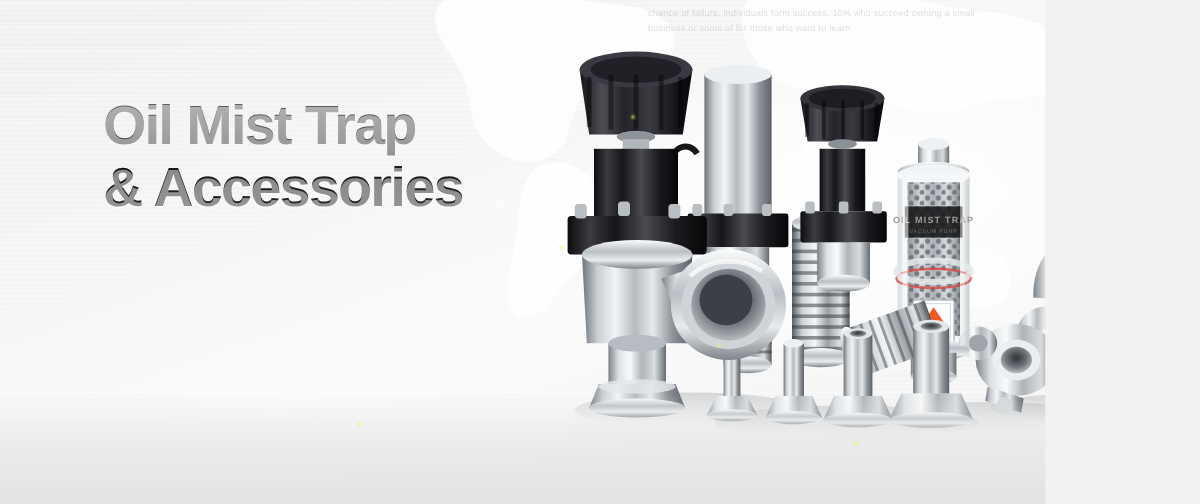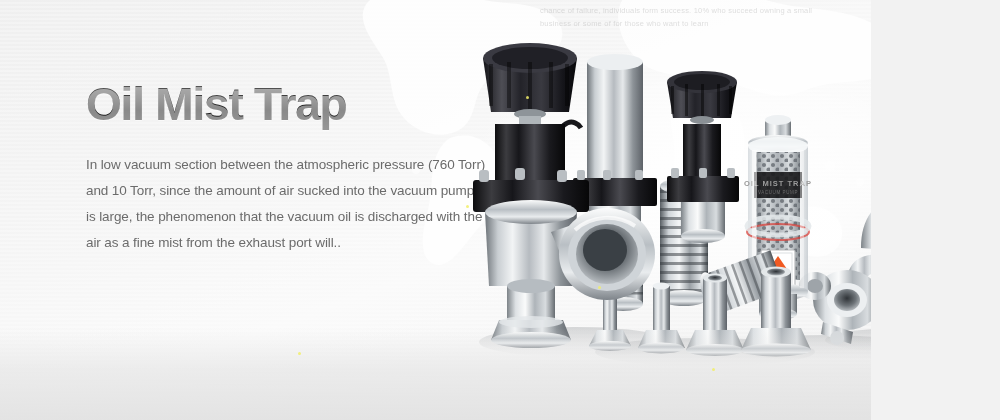--- a/index.html
+++ b/index.html
@@ -105,22 +105,21 @@
     </svg>
   </div>
 
   <div class="stripes"></div>
 
   <div class="watermark">chance of failure, individuals form success. 10% who succeed owning a small business or some of for those who want to learn</div>
 
   <div class="glow"></div>
 
   <div class="copy">
-    <h1 class="headline"><span>Oil Mist Trap</span></h1>
-    <p class="lede">In low vacuum section between the atmospheric pressure (760 Torr) and 10 Torr, since the amount of air sucked into the vacuum pump is large, the phenomenon that the vacuum oil is discharged with the air as a fine mist from the exhaust port will..</p>
+    <h1 class="headline"><span>Oil Mist Trap</span><span class="l2">&amp; Accessories</span></h1>
   </div>
 
   <div class="products">
     <svg viewBox="0 0 545 420" aria-hidden="true">
       <defs>
         <linearGradient id="steelV" x1="0" y1="0" x2="1" y2="0">
           <stop offset="0%" stop-color="#6e7479"></stop>
           <stop offset="14%" stop-color="#c9ced2"></stop>
           <stop offset="30%" stop-color="#f2f4f5"></stop>
           <stop offset="48%" stop-color="#b6bbc0"></stop>

